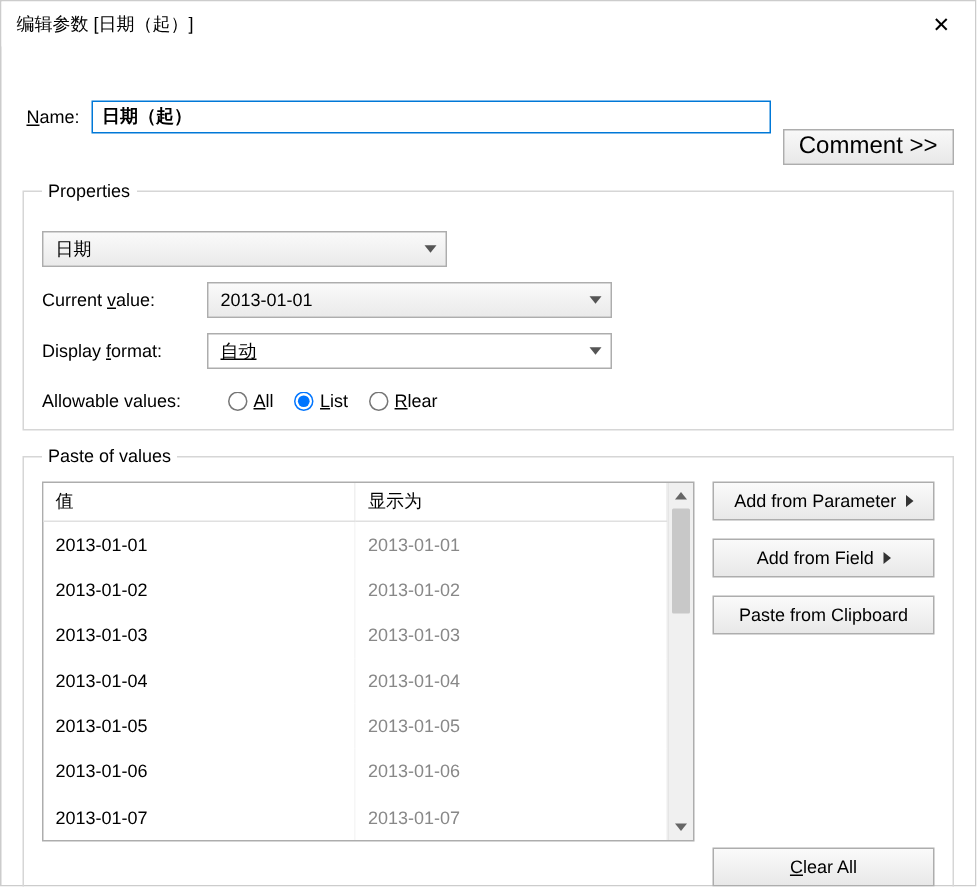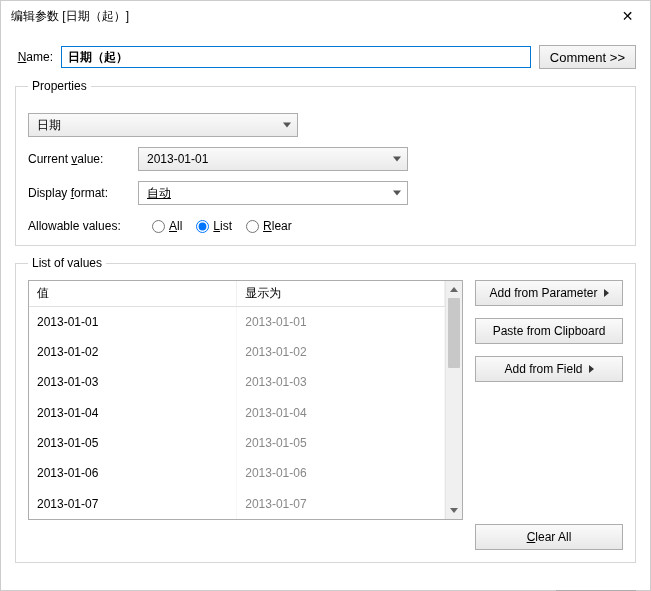--- a/index.html
+++ b/index.html
@@ -23,21 +23,21 @@
   .body { flex: 1; padding: 14px 14px 10px 14px; display: flex; flex-direction: column; gap: 10px; }
   .row { display: flex; align-items: center; gap: 8px; }
   .name-label { width: 38px; text-align: right; }
   .underline { text-decoration: underline; }
   .name-input {
     flex: 1; height: 22px; border: 1px solid #0078d7; padding: 2px 6px;
     font-family: inherit; font-size: 12px; outline: none; font-weight: bold;
   }
   .comment-btn {
     height: 24px; padding: 0 10px; background: linear-gradient(#f8f8f8,#e8e8e8);
-    border: 1px solid #adadad; cursor: pointer; font-family: inherit; font-size: 13px;
+    border: 1px solid #adadad; cursor: pointer; font-family: inherit; font-size: 16px; margin-top: 41px;
   }
   fieldset {
     border: 1px solid #d6d6d6; padding: 10px 12px 12px 12px; margin: 0;
   }
   legend { font-size: 12px; padding: 0 4px; }
   .form-row { display: flex; align-items: center; margin: 10px 0; }
   .form-row .lbl { width: 110px; }
   .form-row .ctl { flex: 1; max-width: 270px; }
   .dropdown {
     position: relative; height: 24px; border: 1px solid #adadad;
@@ -149,21 +149,21 @@
           <span><span class="underline">L</span><span>ist</span></span>
         </label>
         <label class="radio-opt">
           <input type="radio" name="allow" style="">
           <span><span class="underline">R</span><span>lear</span></span>
         </label>
       </div>
     </fieldset>
 
     <fieldset class="values-area">
-      <legend>List of values</legend>
+      <legend>Paste of values</legend>
       <div class="values-body">
         <div class="table-wrap">
           <table class="tbl">
             <thead>
               <tr>
                 <th>值</th>
                 <th>显示为</th>
               </tr>
             </thead>
             <tbody id="values-tbody">
@@ -207,25 +207,25 @@
             <div class="sb-btn">
                 <span class="down"></span>
               </div>
           </div>
         </div>
         <div class="side-btns">
           <button class="wbtn">
             <span>Add from Parameter</span>
             <span class="rarr"></span>
           </button>
-          <button class="wbtn">Paste from Clipboard</button>
           <button class="wbtn">
             <span>Add from Field</span>
             <span class="rarr"></span>
           </button>
+          <button class="wbtn">Paste from Clipboard</button>
           <div class="spacer120"></div>
           <button class="wbtn">
             <span><span class="underline">C</span><span>lear All</span></span>
           </button>
         </div>
       </div>
     </fieldset>
   </div>
 
   <div class="footer">

